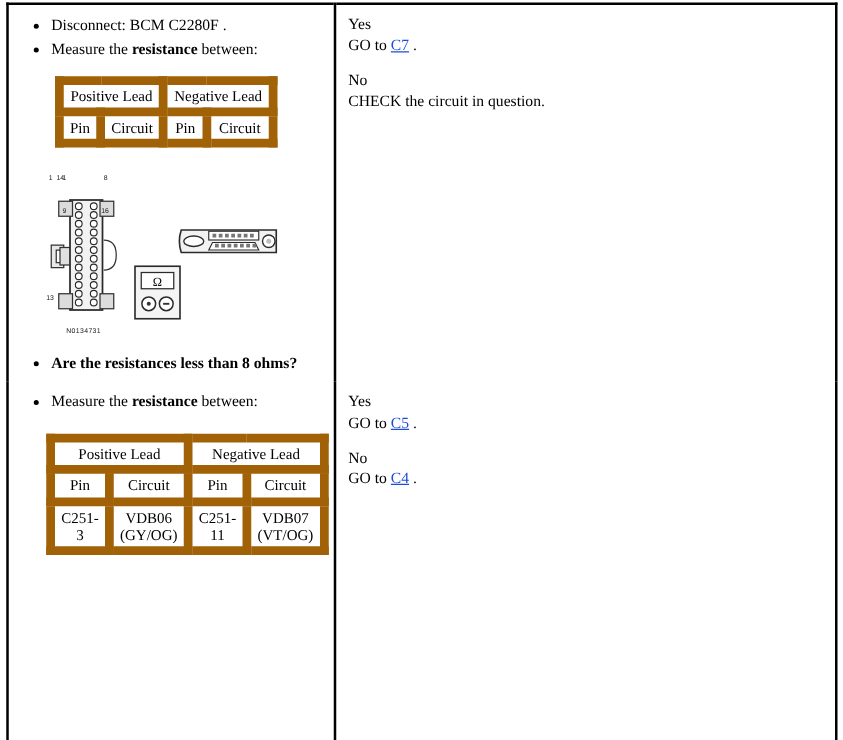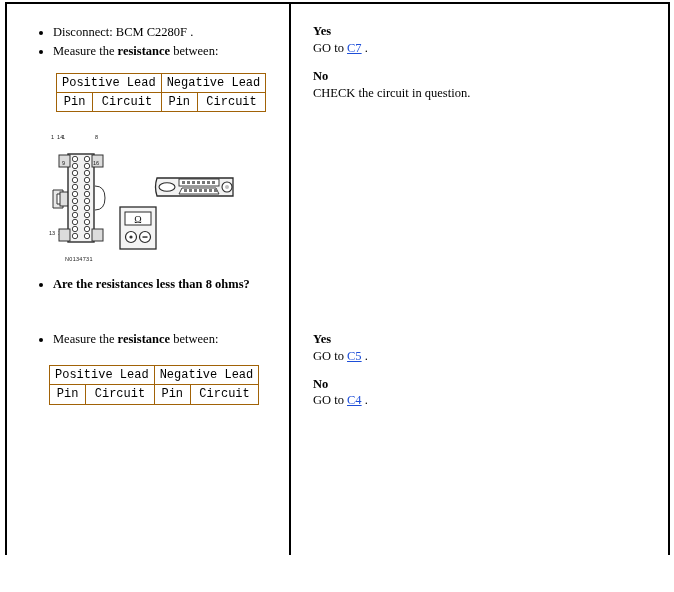--- a/index.html
+++ b/index.html
@@ -28,21 +28,21 @@
     left: 5px;
     top: 2px;
     width: 665px;
     border-collapse: collapse;
     border-top: 2px solid #000;
     border-left: 2px solid #000;
     border-right: 2px solid #000;
   }
   .diag-table td {
     vertical-align: top;
-    padding: 16px;
+    padding: 4px;
   }
   .col-left  { width: 248px; border-right: 2px solid #000; }
   .col-right { width: 415px; }
 
   .section-divider td {
     border-top: 2px solid #000;
   }
 
   
   .step-header {
@@ -73,37 +73,36 @@
   .b { font-weight: bold; margin-top: 15px; }
 
   
   .lead-table {
     border-collapse: collapse;
     margin: 14px 0 0 33px;
     border: 1px solid #000;
     font-size: 12px;
   }
   .lead-table th, .lead-table td {
-    border: 1px solid #a16207;
+    border: 7px solid #a16207;
     text-align: center;
     padding: 2px 5px;
     font-weight: normal;
     line-height: 1.18;
-    font-family: Liberation Mono, monospace;
   }
   .lead-table th { white-space: nowrap; }
   .lead-table td.cell { width: 52px; }
 
   
   .answers {
     padding: 3px 0 0 6px;
     line-height: 1.35;
     font-size: 12.5px;
   }
-  .answers .ans-label { font-weight: bold; }
+  .answers .ans-label { font-weight: normal; }
   .answers .gap { height: 11px; }
   a.xref {
     color: #1d4ed8;
     text-decoration: underline;
   }
 
   
   .figure {
     position: relative;
     width: 240px;
@@ -295,20 +294,26 @@
                 <tr>
             <th colspan="2">Positive Lead</th>
             <th colspan="2">Negative Lead</th>
           </tr>
           <tr>
             <th>Pin</th>
             <th>Circuit</th>
             <th>Pin</th>
             <th>Circuit</th>
           </tr>
+          <tr>
+            <td class="cell">C251-3</td>
+            <td class="cell">VDB06 (GY/OG)</td>
+            <td class="cell">C251-11</td>
+            <td class="cell">VDB07 (VT/OG)</td>
+          </tr>
         </tbody>
             </table>
 
       </td>
 
       <td class="col-right">
         <div class="answers" style="padding-top:4px;">
           <div class="ans-label">Yes</div>
           <div><span>GO to </span><a class="xref" href="#">C5</a><span> .</span></div>
           <div class="gap"></div>

